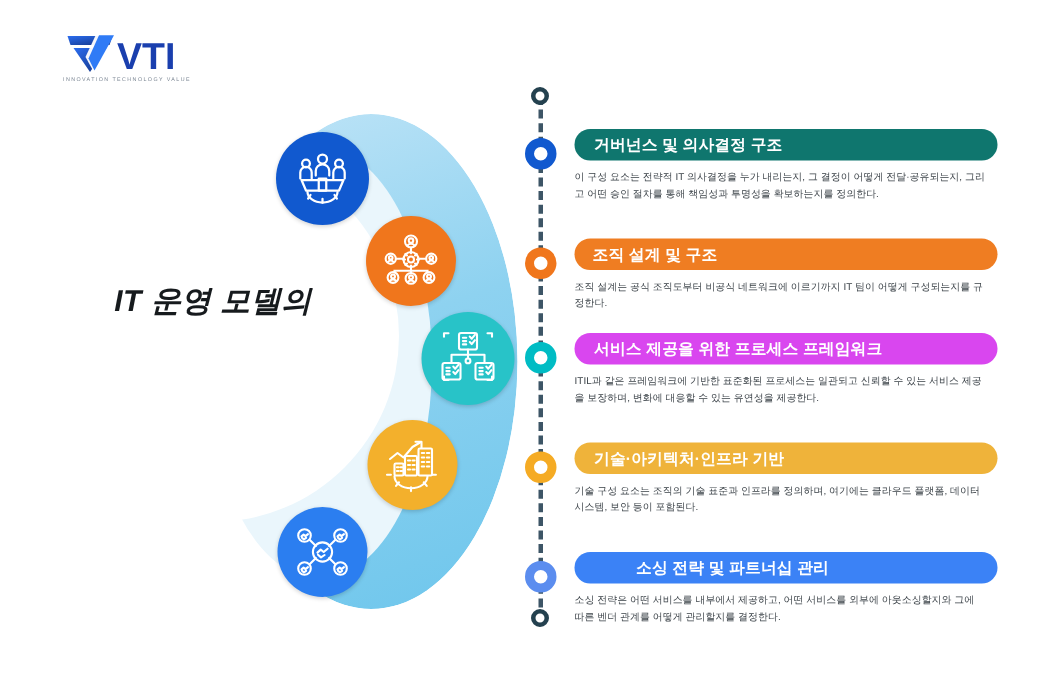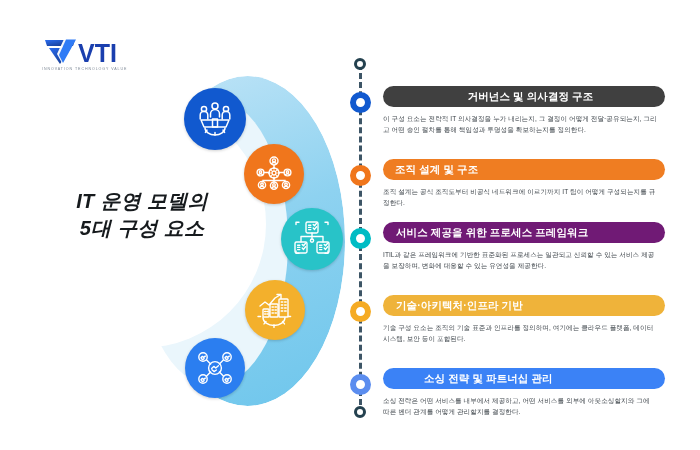--- a/index.html
+++ b/index.html
@@ -6,21 +6,21 @@
   body{
     width:700px;height:450px;
     background:#ffffff;
     font-family:"Liberation Sans","DejaVu Sans",sans-serif;
     overflow:hidden;
     position:relative;
   }
   .slide{position:absolute;inset:0;background:#fff;overflow:hidden;}
 
   
-  .logo{position:absolute;left:42px;top:36px;width:110px;height:44px;}
+  .logo{position:absolute;left:42px;top:20px;width:110px;height:44px;}
   .logo svg{display:block;}
   .logo-tag{
     position:absolute;left:0;top:31px;width:110px;
     font-size:3.4px;letter-spacing:.9px;color:#7c8794;
     font-family:"Liberation Sans",sans-serif;white-space:nowrap;
     transform:scale(1.05);transform-origin:left top;
   }
 
   
   .left-art{position:absolute;left:0;top:58px;width:360px;height:380px;}
@@ -119,21 +119,20 @@
     <div class="logo-tag">INNOVATION TECHNOLOGY VALUE</div>
   </div>
 
   <div class="left-art">
     <div class="arc"></div>
     <div class="arc2"></div>
     <div class="white-disc"></div>
 
     <div class="title-box">
       <span class="l1">IT 운영 모델의</span>
-      <span class="l2">5대 구성 요소</span>
     </div>
 
     <div class="node n1" style="background: rgb(17, 89, 207);">
       <svg width="40" height="40" viewBox="0 0 40 40">
         <g fill="none" stroke="#fff" stroke-width="1.5" stroke-linecap="round" stroke-linejoin="round">
           <circle cx="20" cy="7" r="3"></circle>
           <path d="M15.5 18 v-3 a4.5 4.5 0 0 1 9 0 v3"></path>
           <circle cx="9" cy="10" r="2.6"></circle>
           <path d="M5.2 20 v-4 a3.8 3.8 0 0 1 7.6 0 v4"></path>
           <circle cx="31" cy="10" r="2.6"></circle>
@@ -242,35 +241,35 @@
     <div class="tl-dot" style="top: 34px; border-color: rgb(17, 89, 207);"></div>
     <div class="tl-dot" style="top: 107px; border-color: rgb(240, 118, 28);"></div>
     <div class="tl-dot" style="top: 170px; border-color: rgb(0, 188, 196);"></div>
     <div class="tl-dot" style="top: 243px; border-color: rgb(245, 171, 36);"></div>
     <div class="tl-dot" style="top: 316px; border-color: rgb(91, 141, 239);"></div>
   </div>
 
   <div class="panels">
 
     <div class="panel" style="top:28px;">
-      <div class="pill" style="background: #404040; justify-content: center;">
+      <div class="pill" style="background: #0f766e;">
         <span>거버넌스 및 의사결정 구조</span>
       </div>
       <div class="body-text">이 구성 요소는 전략적 IT 의사결정을 누가 내리는지, 그 결정이 어떻게 전달·공유되는지, 그리고 어떤 승인 절차를 통해 책임성과 투명성을 확보하는지를 정의한다.</div>
     </div>
 
     <div class="panel" style="top:101px;">
       <div class="pill" style="background: rgb(239, 125, 34); padding-left: 12px;">
         <span>조직 설계 및 구조</span>
       </div>
       <div class="body-text">조직 설계는 공식 조직도부터 비공식 네트워크에 이르기까지 IT 팀이 어떻게 구성되는지를 규정한다.</div>
     </div>
 
     <div class="panel" style="top:164px;">
-      <div class="pill" style="background: #701a75;">
+      <div class="pill" style="background: #d946ef;">
         <span>서비스 제공을 위한 프로세스 프레임워크</span>
       </div>
       <div class="body-text">ITIL과 같은 프레임워크에 기반한 표준화된 프로세스는 일관되고 신뢰할 수 있는 서비스 제공을 보장하며, 변화에 대응할 수 있는 유연성을 제공한다.</div>
     </div>
 
     <div class="panel" style="top:237px;">
       <div class="pill" style="background: rgb(239, 179, 58);">
         <span>기술·아키텍처·인프라 기반</span>
       </div>
       <div class="body-text">기술 구성 요소는 조직의 기술 표준과 인프라를 정의하며, 여기에는 클라우드 플랫폼, 데이터 시스템, 보안 등이 포함된다.</div>

